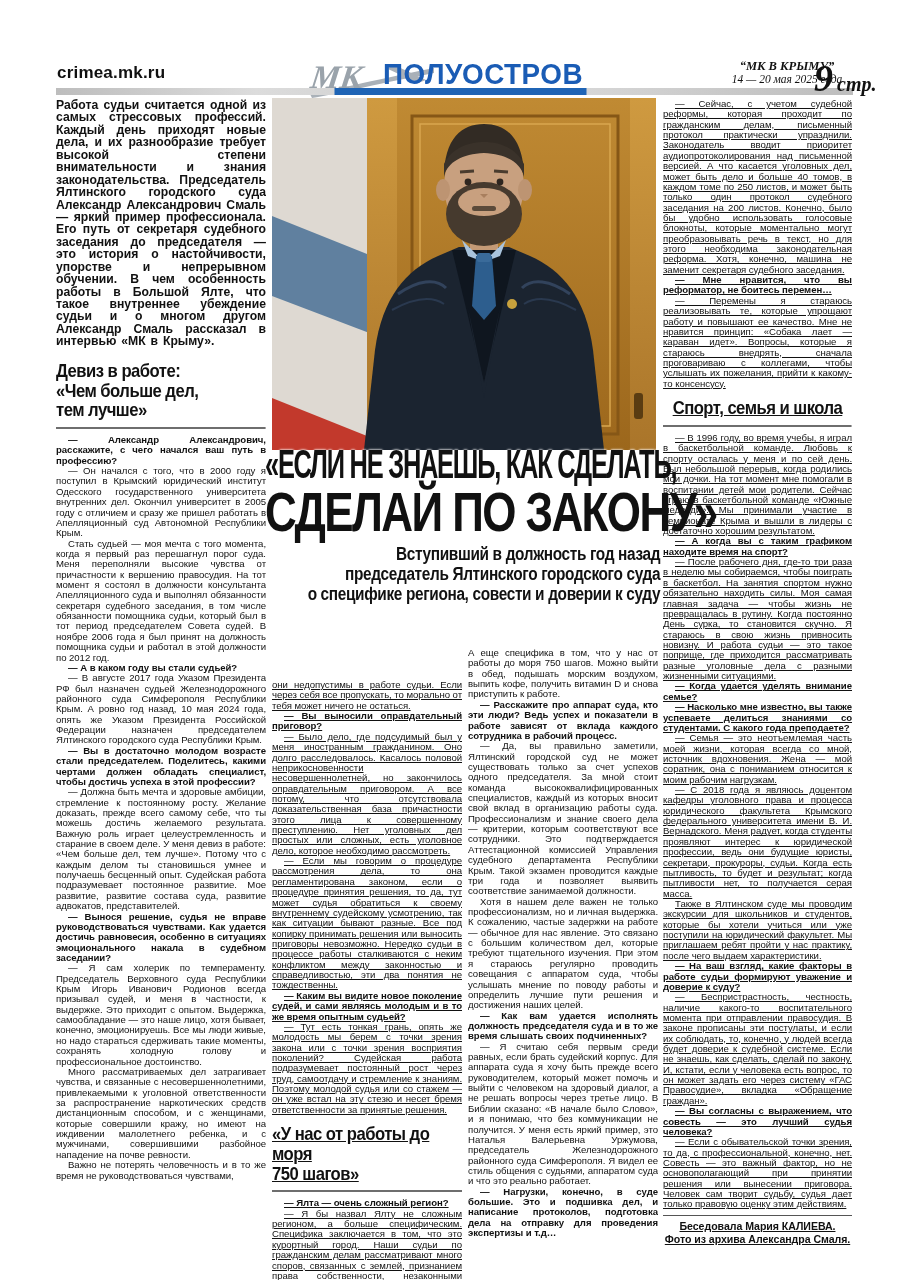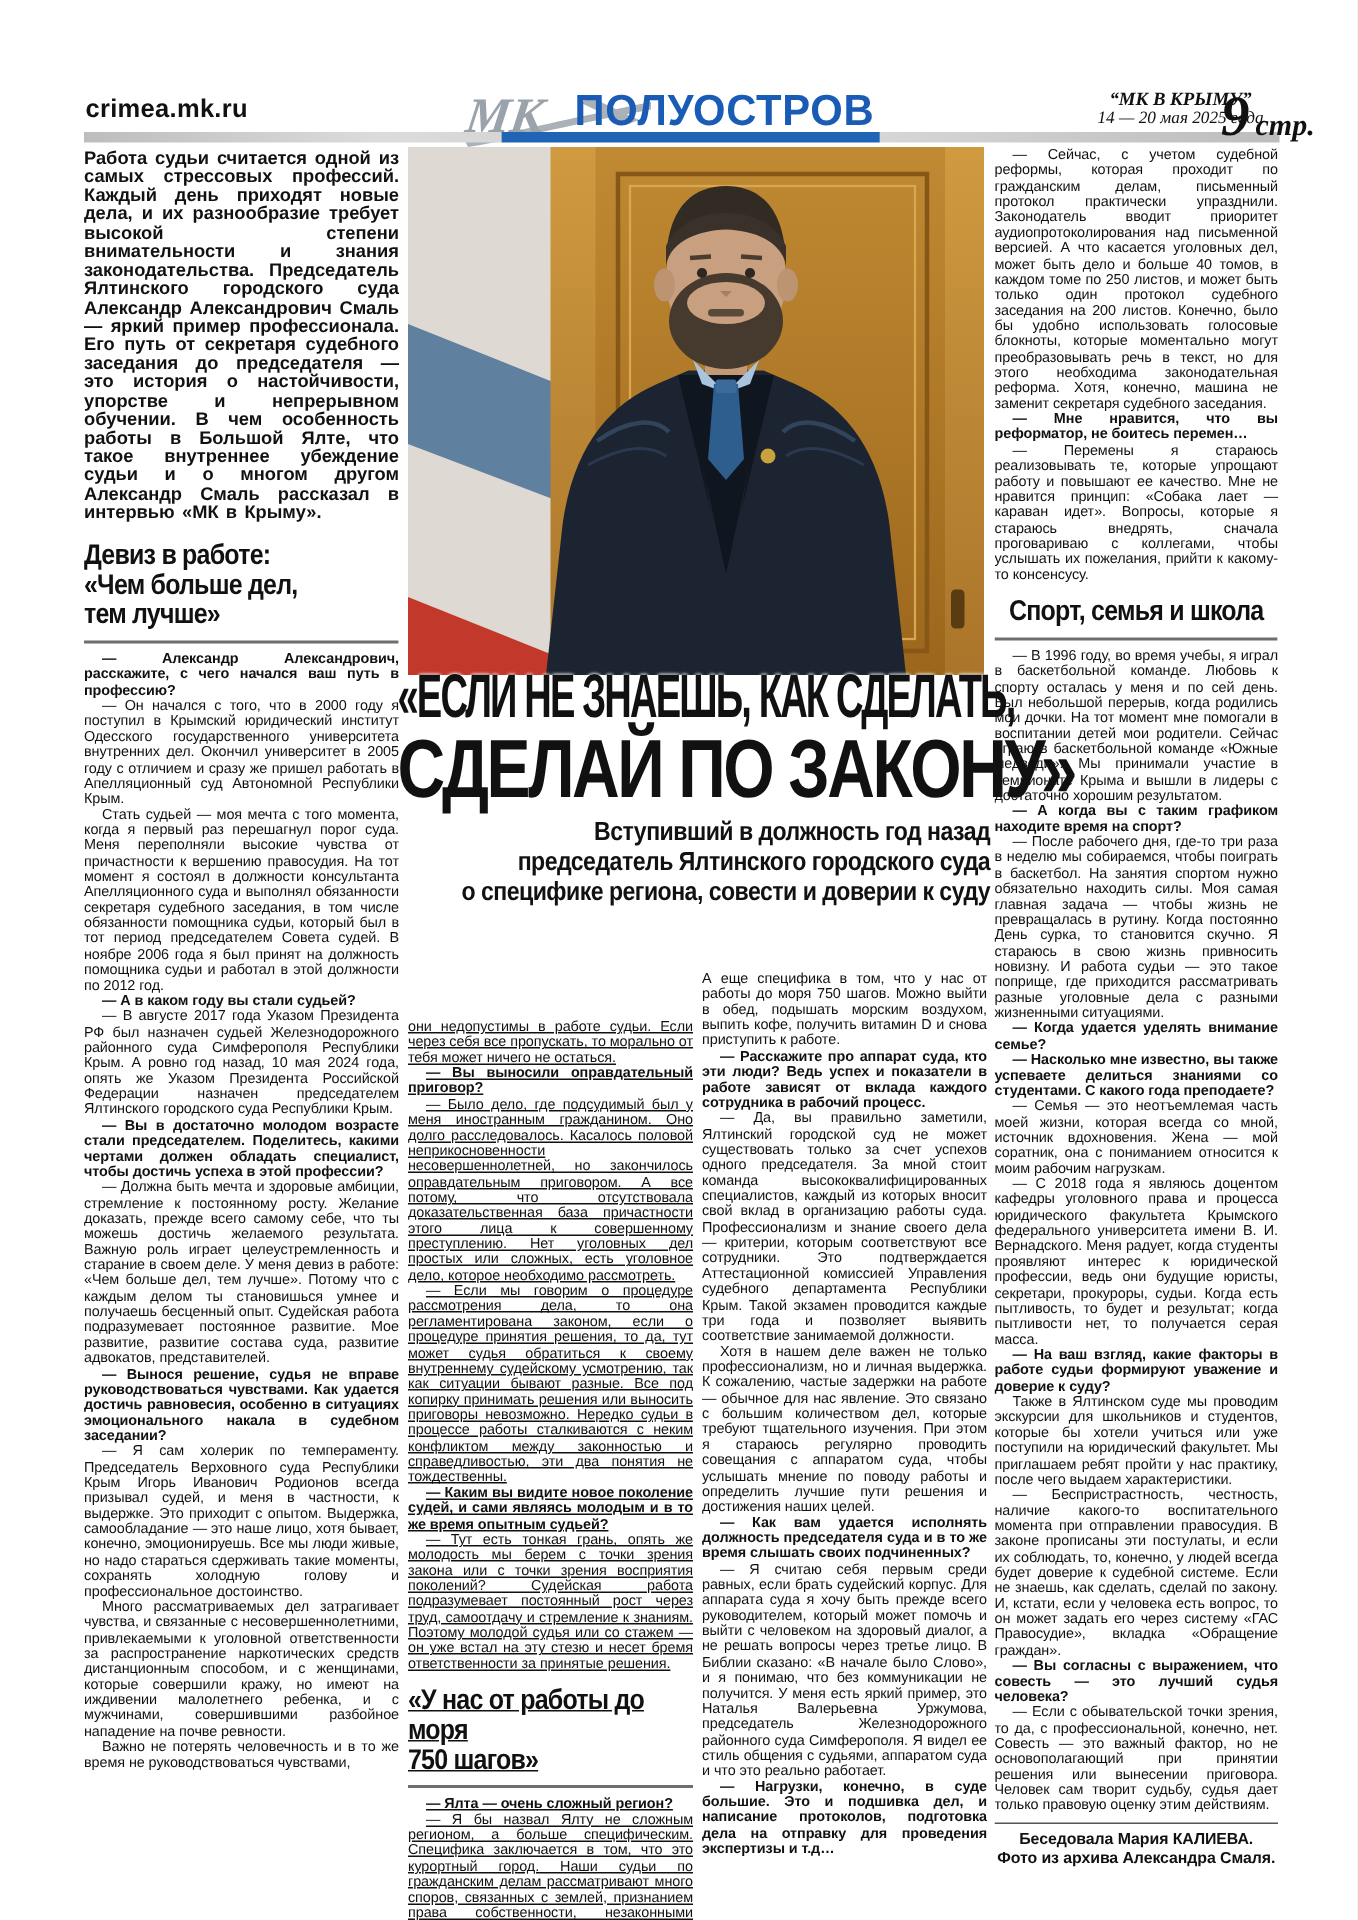--- a/index.html
+++ b/index.html
@@ -33,21 +33,21 @@
   .blk.subhead,.blk.subheadc{font-weight:bold;font-size:19px;line-height:1.04;letter-spacing:-.6px;
       white-space:pre-line;text-indent:0;border-bottom:2.5px solid #6e6e6e;
       padding:5px 0 7px 0;margin:4px 0 6px 0;text-align:left;
       width:114%;transform:scaleX(.877);transform-origin:left top;}
   .blk.subheadc{text-align:center;}
   .blk.byline{font-weight:bold;font-size:10.6px;line-height:1.25;text-align:center;
       white-space:pre-line;text-indent:0;border-top:1px solid #555;padding-top:4px;margin-top:5px;}
   #col1{left:56px;top:99px;width:210px;height:1152px;}
   #col2{left:272px;top:680px;width:190px;height:615px;text-decoration:underline;}
   #col3{left:468px;top:648px;width:190px;height:615px;}
-  #col4{left:663px;top:99px;width:189px;height:1168px;}
+  #col4{left:663px;top:99px;width:189px;height:1168px;text-decoration:underline;}
   
   .photo{position:absolute;left:272px;top:98px;width:384px;height:352px;overflow:hidden;}
   
   .headline{position:absolute;left:265px;top:444px;width:395px;}
   .h-line1{font-weight:bold;font-size:41px;line-height:.98;letter-spacing:-2px;white-space:nowrap;
            width:637px;text-align:center;transform:scaleX(.62);transform-origin:left top;
            text-shadow:0 0 3px #fff,0 0 3px #fff;}
   .h-line2{font-weight:bold;font-size:55px;line-height:.95;letter-spacing:-2px;white-space:nowrap;
            width:494px;text-align:center;transform:scaleX(.8);transform-origin:left top;margin-top:2px;}
   .h-sub{font-weight:bold;font-size:17.5px;line-height:1.12;letter-spacing:-.4px;white-space:pre-line;
@@ -182,22 +182,22 @@
       <p class="blk q">— Мне нравится, что вы реформатор, не боитесь перемен…</p>
       <p class="blk a">— Перемены я стараюсь реализовывать те, которые упрощают работу и повышают ее качество. Мне не нравится принцип: «Собака лает — караван идет». Вопросы, которые я стараюсь внедрять, сначала проговариваю с коллегами, чтобы услышать их пожелания, прийти к какому-то консенсусу.</p>
       <p class="blk subheadc">Спорт, семья и школа</p>
       <p class="blk a">— В 1996 году, во время учебы, я играл в баскетбольной команде. Любовь к спорту осталась у меня и по сей день. Был небольшой перерыв, когда родились мои дочки. На тот момент мне помогали в воспитании детей мои родители. Сейчас играю в баскетбольной команде «Южные медведи». Мы принимали участие в чемпионате Крыма и вышли в лидеры с достаточно хорошим результатом.</p>
       <p class="blk q">— А когда вы с таким графиком находите время на спорт?</p>
       <p class="blk a">— После рабочего дня, где-то три раза в неделю мы собираемся, чтобы поиграть в баскетбол. На занятия спортом нужно обязательно находить силы. Моя самая главная задача — чтобы жизнь не превращалась в рутину. Когда постоянно День сурка, то становится скучно. Я стараюсь в свою жизнь привносить новизну. И работа судьи — это такое поприще, где приходится рассматривать разные уголовные дела с разными жизненными ситуациями.</p>
       <p class="blk q">— Когда удается уделять внимание семье?</p>
       <p class="blk q">— Насколько мне известно, вы также успеваете делиться знаниями со студентами. С какого года преподаете?</p>
       <p class="blk a">— Семья — это неотъемлемая часть моей жизни, которая всегда со мной, источник вдохновения. Жена — мой соратник, она с пониманием относится к моим рабочим нагрузкам.</p>
       <p class="blk a">— С 2018 года я являюсь доцентом кафедры уголовного права и процесса юридического факультета Крымского федерального университета имени В. И. Вернадского. Меня радует, когда студенты проявляют интерес к юридической профессии, ведь они будущие юристы, секретари, прокуроры, судьи. Когда есть пытливость, то будет и результат; когда пытливости нет, то получается серая масса.</p>
+      <p class="blk a">Также в Ялтинском суде мы проводим экскурсии для школьников и студентов, которые бы хотели учиться или уже поступили на юридический факультет. Мы приглашаем ребят пройти у нас практику, после чего выдаем характеристики.</p>
       <p class="blk q">— На ваш взгляд, какие факторы в работе судьи формируют уважение и доверие к суду?</p>
-      <p class="blk a">Также в Ялтинском суде мы проводим экскурсии для школьников и студентов, которые бы хотели учиться или уже поступили на юридический факультет. Мы приглашаем ребят пройти у нас практику, после чего выдаем характеристики.</p>
       <p class="blk a">— Беспристрастность, честность, наличие какого-то воспитательного момента при отправлении правосудия. В законе прописаны эти постулаты, и если их соблюдать, то, конечно, у людей всегда будет доверие к судебной системе. Если не знаешь, как сделать, сделай по закону. И, кстати, если у человека есть вопрос, то он может задать его через систему «ГАС Правосудие», вкладка «Обращение граждан».</p>
       <p class="blk q">— Вы согласны с выражением, что совесть — это лучший судья человека?</p>
       <p class="blk a">— Если с обывательской точки зрения, то да, с профессиональной, конечно, нет. Совесть — это важный фактор, но не основополагающий при принятии решения или вынесении приговора. Человек сам творит судьбу, судья дает только правовую оценку этим действиям.</p>
       <p class="blk byline">Беседовала Мария КАЛИЕВА.
 Фото из архива Александра Смаля.</p>
     </div>
 
 </div>
 
 </body></html>

